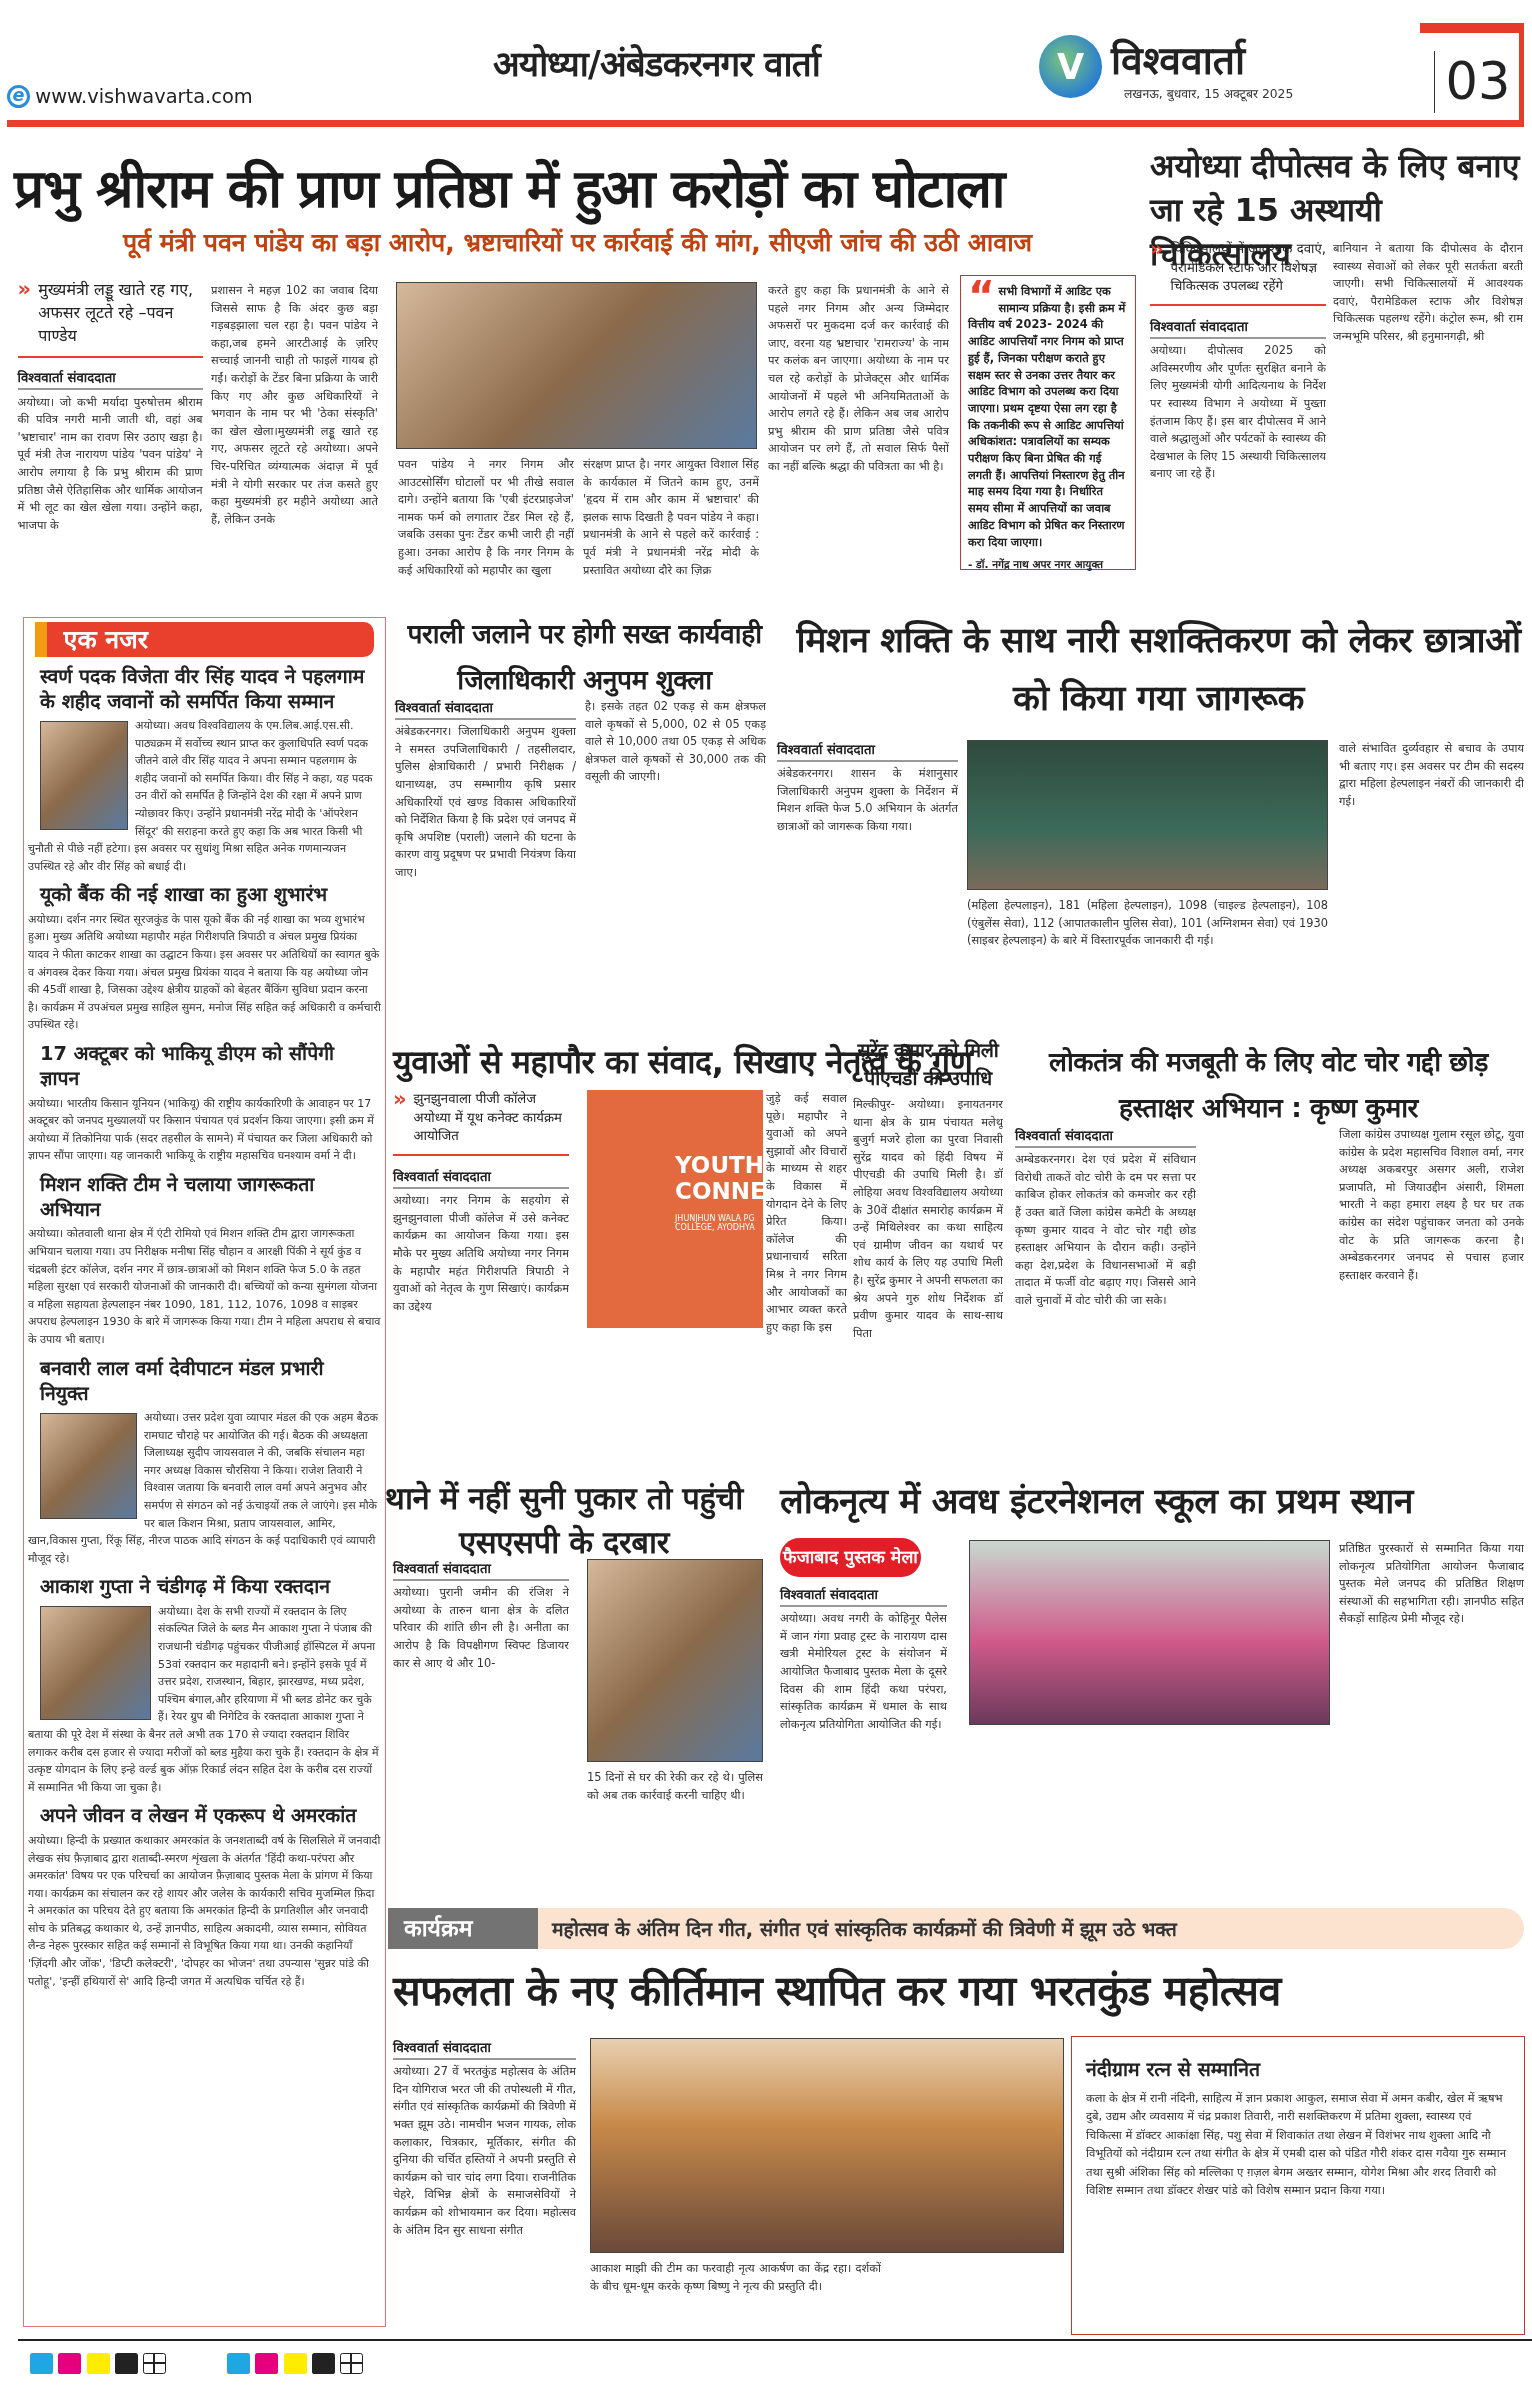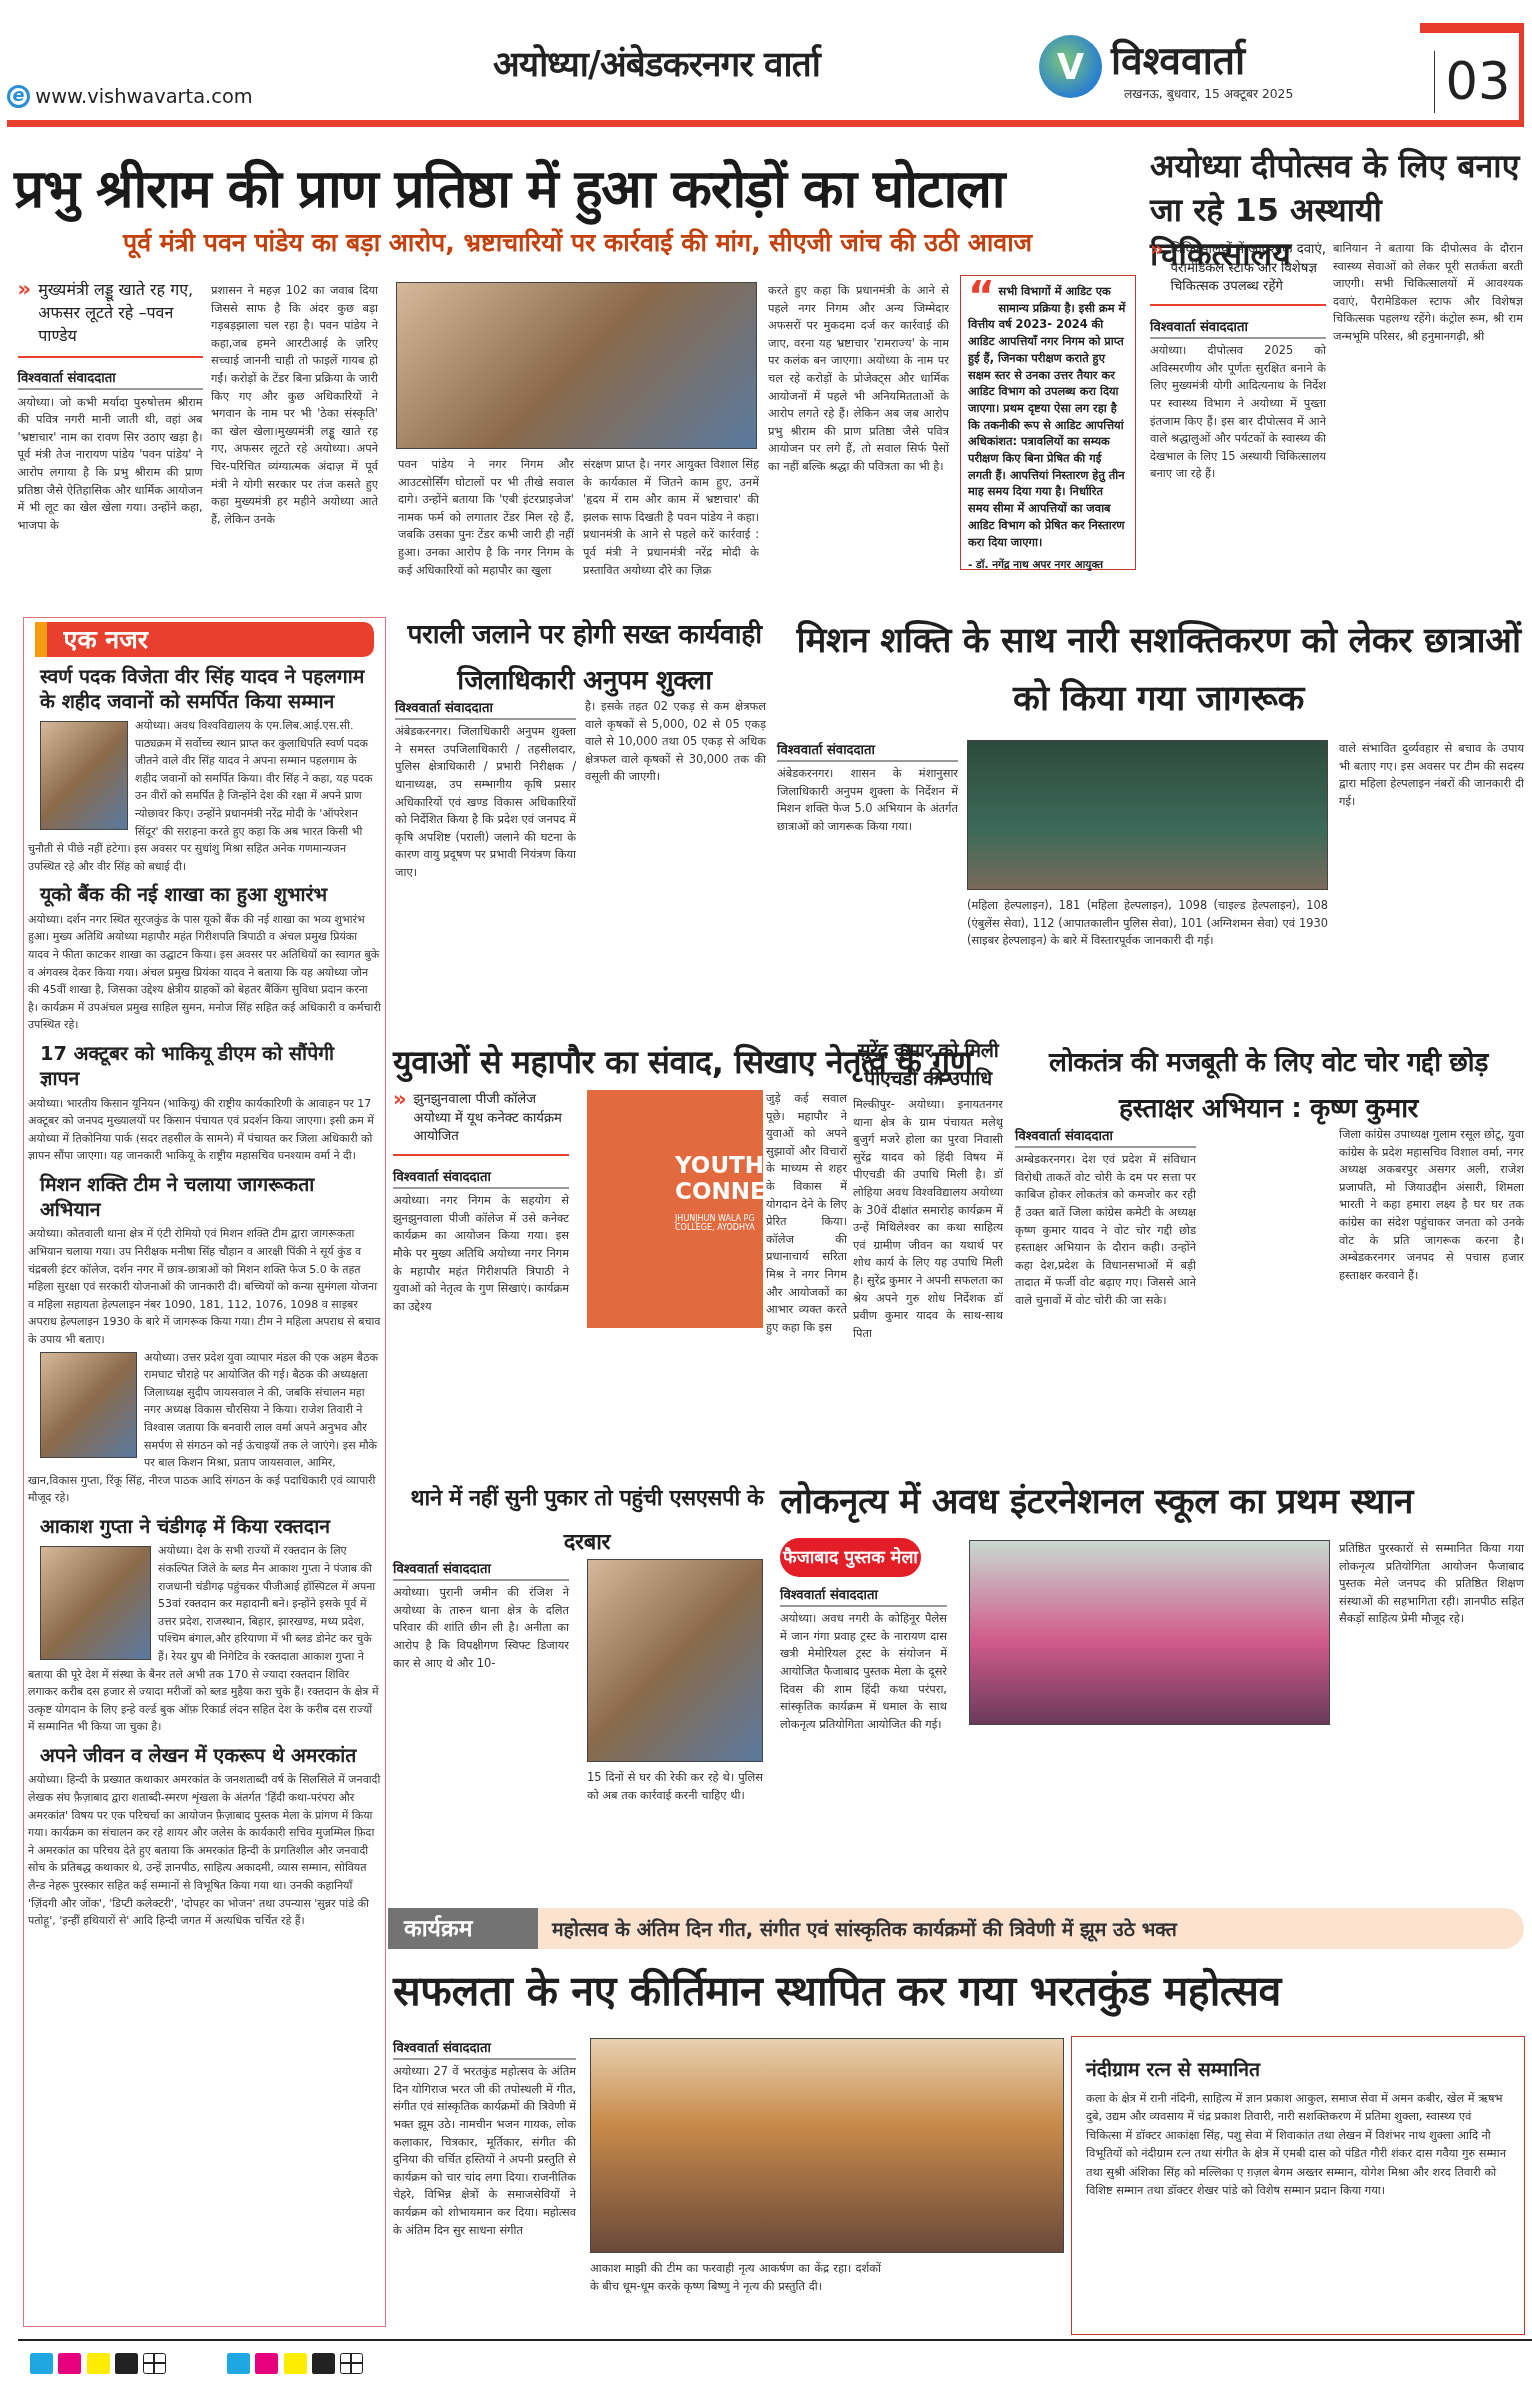--- a/index.html
+++ b/index.html
@@ -105,20 +105,21 @@
   </div>
   <div>
     <div class="ek-h">17 अक्टूबर को भाकियू डीएम को सौंपेगी ज्ञापन</div>
     <div class="ek-p">अयोध्या। भारतीय किसान यूनियन (भाकियू) की राष्ट्रीय कार्यकारिणी के आवाहन पर 17 अक्टूबर को जनपद मुख्यालयों पर किसान पंचायत एवं प्रदर्शन किया जाएगा। इसी क्रम में अयोध्या में तिकोनिया पार्क (सदर तहसील के सामने) में पंचायत कर जिला अधिकारी को ज्ञापन सौंपा जाएगा। यह जानकारी भाकियू के राष्ट्रीय महासचिव घनश्याम वर्मा ने दी।</div>
   </div>
   <div>
     <div class="ek-h">मिशन शक्ति टीम ने चलाया जागरूकता अभियान</div>
     <div class="ek-p">अयोध्या। कोतवाली थाना क्षेत्र में एंटी रोमियो एवं मिशन शक्ति टीम द्वारा जागरूकता अभियान चलाया गया। उप निरीक्षक मनीषा सिंह चौहान व आरक्षी पिंकी ने सूर्य कुंड व चंद्रबली इंटर कॉलेज, दर्शन नगर में छात्र-छात्राओं को मिशन शक्ति फेज 5.0 के तहत महिला सुरक्षा एवं सरकारी योजनाओं की जानकारी दी। बच्चियों को कन्या सुमंगला योजना व महिला सहायता हेल्पलाइन नंबर 1090, 181, 112, 1076, 1098 व साइबर अपराध हेल्पलाइन 1930 के बारे में जागरूक किया गया। टीम ने महिला अपराध से बचाव के उपाय भी बताए।</div>
   </div>
   <div>
+    <div class="ek-h">बनवारी लाल वर्मा देवीपाटन मंडल प्रभारी नियुक्त</div>
     <div class="photo" style="float:left;width:97px;height:106px;margin:3.5px 7px 3.5px 16px"></div>
     <div class="ek-p">अयोध्या। उत्तर प्रदेश युवा व्यापार मंडल की एक अहम बैठक रामघाट चौराहे पर आयोजित की गई। बैठक की अध्यक्षता जिलाध्यक्ष सुदीप जायसवाल ने की, जबकि संचालन महा नगर अध्यक्ष विकास चौरसिया ने किया। राजेश तिवारी ने विश्वास जताया कि बनवारी लाल वर्मा अपने अनुभव और समर्पण से संगठन को नई ऊंचाइयों तक ले जाएंगे। इस मौके पर बाल किशन मिश्रा, प्रताप जायसवाल, आमिर, खान,विकास गुप्ता, रिंकू सिंह, नीरज पाठक आदि संगठन के कई पदाधिकारी एवं व्यापारी मौजूद रहे।</div>
   </div>
   <div>
     <div class="ek-h">आकाश गुप्ता ने चंडीगढ़ में किया रक्तदान</div>
     <div class="photo" style="float:left;width:111px;height:114px;margin:3.5px 7px 3.5px 16px"></div>
     <div class="ek-p">अयोध्या। देश के सभी राज्यों में रक्तदान के लिए संकल्पित जिले के ब्लड मैन आकाश गुप्ता ने पंजाब की राजधानी चंडीगढ़ पहुंचकर पीजीआई हॉस्पिटल में अपना 53वां रक्तदान कर महादानी बने। इन्होंने इसके पूर्व में उत्तर प्रदेश, राजस्थान, बिहार, झारखण्ड, मध्य प्रदेश, पश्चिम बंगाल,और हरियाणा में भी ब्लड डोनेट कर चुके हैं। रेयर ग्रुप बी निगेटिव के रक्तदाता आकाश गुप्ता ने बताया की पूरे देश में संस्था के बैनर तले अभी तक 170 से ज्यादा रक्तदान शिविर लगाकर करीब दस हजार से ज्यादा मरीजों को ब्लड मुहैया करा चुके हैं। रक्तदान के क्षेत्र में उत्कृष्ट योगदान के लिए इन्हे वर्ल्ड बुक ऑफ़ रिकार्ड लंदन सहित देश के करीब दस राज्यों में सम्मानित भी किया जा चुका है।</div>
   </div>
   <div>
     <div class="ek-h">अपने जीवन व लेखन में एकरूप थे अमरकांत</div>
@@ -159,21 +160,21 @@
 <div class="abs h2" style="left:853px;top:1037px;width:150px;font-size:19.4px;line-height:28px;text-align:center">सुरेंद्र कुमार को मिली पीएचडी की उपाधि</div>
 <div class="abs col" style="left:853px;top:1096px;width:150px;height:352px;overflow:hidden">मिल्कीपुर- अयोध्या। इनायतनगर थाना क्षेत्र के ग्राम पंचायत मलेथू बुजुर्ग मजरे होला का पुरवा निवासी सुरेंद्र यादव को हिंदी विषय में पीएचडी की उपाधि मिली है। डॉ लोहिया अवध विश्वविद्यालय अयोध्या के 30वें दीक्षांत समारोह कार्यक्रम में उन्हें मिथिलेश्वर का कथा साहित्य एवं ग्रामीण जीवन का यथार्थ पर शोध कार्य के लिए यह उपाधि मिली है। सुरेंद्र कुमार ने अपनी सफलता का श्रेय अपने गुरु शोध निर्देशक डॉ प्रवीण कुमार यादव के साथ-साथ पिता</div>
 
 <div class="abs h2" style="left:1013px;top:1039px;width:511px;font-size:26.4px;line-height:46px;text-align:center">लोकतंत्र की मजबूती के लिए वोट चोर गद्दी छोड़ हस्ताक्षर अभियान : कृष्ण कुमार</div>
 <div class="abs" style="left:1015px;top:1126px;width:181px">
   <div class="byline">विश्ववार्ता संवाददाता</div>
   <div class="col" style="height:291px;overflow:hidden">अम्बेडकरनगर। देश एवं प्रदेश में संविधान विरोधी ताकतें वोट चोरी के दम पर सत्ता पर काबिज होकर लोकतंत्र को कमजोर कर रही हैं उक्त बातें जिला कांग्रेस कमेटी के अध्यक्ष कृष्ण कुमार यादव ने वोट चोर गद्दी छोड हस्ताक्षर अभियान के दौरान कही। उन्होंने कहा देश,प्रदेश के विधानसभाओं में बड़ी तादात में फर्जी वोट बढ़ाए गए। जिससे आने वाले चुनावों में वोट चोरी की जा सके।</div>
 </div>
 <div class="abs col" style="left:1339px;top:1126px;width:185px;height:317px;overflow:hidden">जिला कांग्रेस उपाध्यक्ष गुलाम रसूल छोटू, युवा कांग्रेस के प्रदेश महासचिव विशाल वर्मा, नगर अध्यक्ष अकबरपुर असगर अली, राजेश प्रजापति, मो जियाउद्दीन अंसारी, शिमला भारती ने कहा हमारा लक्ष्य है घर घर तक कांग्रेस का संदेश पहुंचाकर जनता को उनके वोट के प्रति जागरूक करना है। अम्बेडकरनगर जनपद से पचास हजार हस्ताक्षर करवाने हैं।</div>
 
-<div class="abs h2" style="left:402px;top:1476px;width:370px;font-size:22px;line-height:44px;text-align:center">थाने में नहीं सुनी पुकार तो पहुंची एसएसपी के दरबार</div>
+<div class="abs h2" style="left:379px;top:1476px;width:370px;font-size:31px;line-height:44px;text-align:center">थाने में नहीं सुनी पुकार तो पहुंची एसएसपी के दरबार</div>
 <div class="abs" style="left:393px;top:1559px;width:176px">
   <div class="byline">विश्ववार्ता संवाददाता</div>
   <div class="col" style="height:291px;overflow:hidden">अयोध्या। पुरानी जमीन की रंजिश ने अयोध्या के तारुन थाना क्षेत्र के दलित परिवार की शांति छीन ली है। अनीता का आरोप है कि विपक्षीगण स्विफ्ट डिजायर कार से आए थे और 10-</div>
 </div>
 <div class="abs photo" style="left:587px;top:1559px;width:176px;height:203px"></div>
 <div class="abs col" style="left:587px;top:1769px;width:176px;height:123px;overflow:hidden">15 दिनों से घर की रेकी कर रहे थे। पुलिस को अब तक कार्रवाई करनी चाहिए थी।</div>
 
 <div class="abs h2" style="left:780px;top:1476px;width:749px;font-size:35px;white-space:nowrap">लोकनृत्य में अवध इंटरनेशनल स्कूल का प्रथम स्थान</div>
 <div class="abs fz-badge" style="left:780px;top:1538px">फैजाबाद पुस्तक मेला</div>
 <div class="abs" style="left:780px;top:1585px;width:167px">

